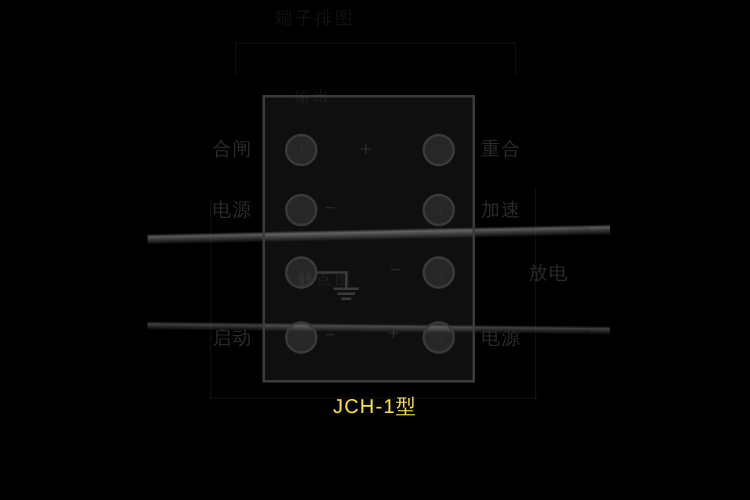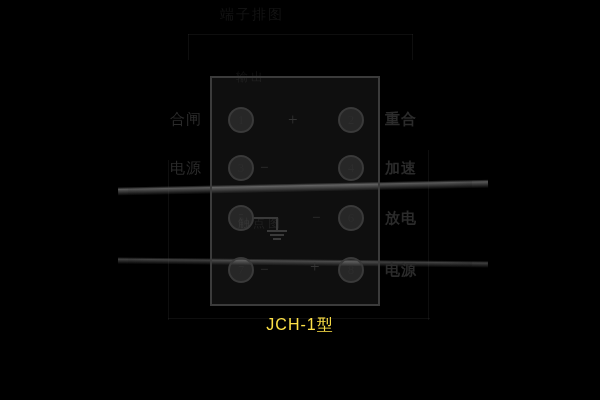--- a/index.html
+++ b/index.html
@@ -157,24 +157,24 @@
   
   .label {
     position: absolute;
     font-size: 15px;
     color: #2b2b2b;
     font-family: "Liberation Sans", sans-serif;
     letter-spacing: 1px;
     white-space: nowrap;
   }
   .label-left  { left: 160px; text-align: right; width: 42px; }
-  .label-right { left: 385px; font-weight: bold; }
+  .label-right { left: 385px; }
   .lr-1 { top: 110px; }
   .lr-2 { top: 159px; }
-  .lr-3 { top: 209px; }
+  .lr-3 { top: 209px; margin-left: 38px; }
   .lr-4 { top: 261px; }
 
   #caption {
     position: absolute;
     left: 0; top: 315px;
     width: 344px;
     text-align: center;
     font-size: 16px;
     color: #fde047;
     font-family: "Liberation Sans", sans-serif;
@@ -226,19 +226,20 @@
   <div class="mark" id="mark-plus-8">+</div>
 
   <div id="gnd-wire"></div>
   <div id="gnd-drop"></div>
   <div class="gnd-bar" id="gnd-b1"></div>
   <div class="gnd-bar" id="gnd-b2"></div>
   <div class="gnd-bar" id="gnd-b3"></div>
 
   <div class="label label-left lr-1">合闸</div>
   <div class="label label-left lr-2">电源</div>
+  <div class="label label-left lr-4">启动</div>
 
   <div class="label label-right lr-1">重合</div>
   <div class="label label-right lr-2">加速</div>
   <div class="label label-right lr-3">放电</div>
   <div class="label label-right lr-4">电源</div>
 
 </div>
 
 </body></html>

